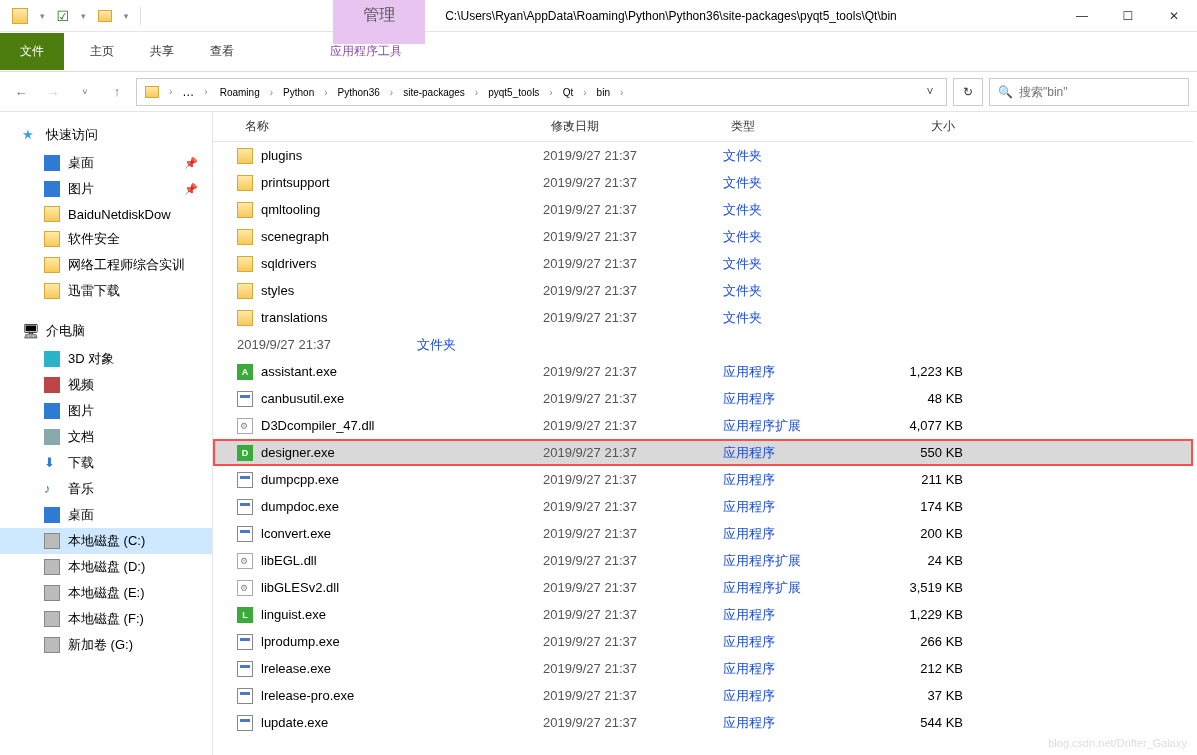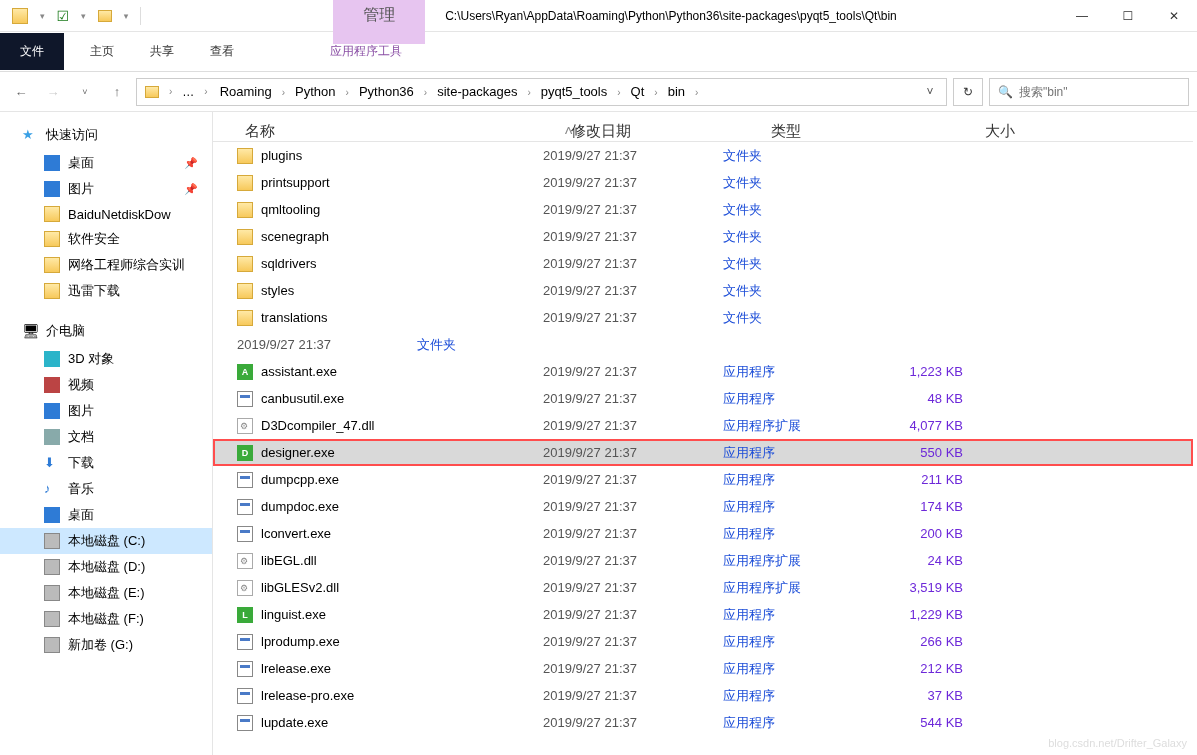--- a/index.html
+++ b/index.html
@@ -13,30 +13,30 @@
 .folder-tiny { width: 14px; height: 12px; background: linear-gradient(#ffe9a6,#f7c95b); border:1px solid #d6a93a; }
 .check { color: #1a7a1a; font-size: 14px; }
 .qat-div { width:1px;height:18px;background:#ddd;}
 .manage-tab { margin-left: 180px; background: #e7c5f0; color: #555; padding: 18px 30px; font-size: 16px; }
 .titlepath { margin-left: 20px; font-size: 12px; color: #000; flex:1; }
 .wincontrols { display:flex; gap:0; }
 .winbtn { width:46px; height:32px; display:flex; align-items:center; justify-content:center; font-size:12px; color:#333; }
 
 
 .ribbon { height: 40px; display:flex; align-items:center; border-bottom:1px solid #ddd; }
-.file-tab { background:#0f172a; color:#fff; padding: 10px 20px; font-size:12px; margin-right: 8px;}
+.file-tab { background:#4d7c0f; color:#fff; padding: 10px 20px; font-size:12px; margin-right: 8px;}
 .rtab { padding: 10px 18px; font-size:12px; color:#333; }
 .rtab.purple { color:#8a4fa5; margin-left:60px; }
 
 
 .navrow { height:40px; display:flex; align-items:center; padding: 0 8px; border-bottom:1px solid #e5e5e5; gap:6px;}
 .navbtn { width:26px; height:26px; display:flex; align-items:center; justify-content:center; color:#666; font-size:13px;}
 .addr { flex:1; display:flex; align-items:center; border:1px solid #ccc; height:28px; padding:0 4px; gap:2px;}
 .addr .sep { color:#888; padding:0 4px; font-size:10px;}
-.addr .crumb { padding: 4px 6px; font-size:13px;}
+.addr .crumb { padding: 4px 6px; font-size:10px;}
 .addr-drop { width:24px; text-align:center; color:#555;}
 .refresh { width:30px; height:28px; border:1px solid #ccc; display:flex; align-items:center; justify-content:center; color:#333;}
 .searchbox { width:200px; height:28px; border:1px solid #ccc; display:flex; align-items:center; padding:0 8px; color:#888; gap:6px;}
 .searchbox input{border:none;outline:none;flex:1;font-size:12px;color:#333;background:transparent;}
 
 
 .main { display:flex; height:calc(755px - 32px - 40px - 40px); }
 .sidebar { width:213px; border-right:1px solid #e5e5e5; padding-top:8px; overflow:hidden;}
 .side-group-hdr { display:flex; align-items:center; padding:6px 10px 6px 22px; gap:8px; font-size:13px;}
 .side-item { display:flex; align-items:center; padding:4px 10px 4px 44px; gap:8px; font-size:13px; color:#000; position:relative;}
@@ -50,34 +50,34 @@
 .ico-pc::before{content:"🖥";font-size:14px;}
 .ico-3d{background:#2bb4c9;}
 .ico-video{background:#b44;}
 .ico-doc{background:#8aa;}
 .ico-down::before{content:"⬇";color:#2e7bd6;}
 .ico-music::before{content:"♪";color:#2e7bd6;}
 .ico-disk{background:#bbb;border:1px solid #888;}
 
 
 .content { flex:1; overflow:hidden; padding-right: 4px;}
-.colheads { display:flex; border-bottom:1px solid #e5e5e5; height:30px; align-items:flex-end; font-size:15px; color:#333; padding-left: 24px; gap: 20px;}
+.colheads { display:flex; border-bottom:1px solid #e5e5e5; height:30px; align-items:center; font-size:12px; color:#333; padding-left: 24px;}
 .ch { padding:0 8px; position:relative;}
 .ch.sortable::after{content:"˄"; position:absolute; right:-30px; top:0; color:#888;}
 .ch-name{width:306px;}
 .ch-date{width:180px;}
 .ch-type{width:150px;}
 .ch-size{width:90px;text-align:right;}
 .row { display:flex; align-items:center; height:27px; padding-left:24px; font-size:13px; position:relative;}
 .row.selected{background:#d9d9d9;}
 .row.highlight{outline:2px solid #ff4d4d; outline-offset:-2px;}
 .cell-name{width:306px; display:flex; align-items:center; gap:8px;}
 .cell-date{width:180px; color:#555;}
 .cell-type{width:150px; color:#1d4ed8;}
-.cell-size{width:90px;text-align:right; color:#6d28d9;}
+.cell-size{width:90px;text-align:right; color:#000000;}
 .ficon{width:16px;height:16px;display:inline-block;}
 .fi-folder{background:linear-gradient(#ffe9a6,#f7c95b);border:1px solid #d6a93a;}
 .fi-exe{background:#fff;border:1px solid #888;position:relative;}
 .fi-exe::after{content:"";position:absolute;top:3px;left:2px;right:2px;height:3px;background:#4a7ac7;}
 .fi-dll{background:#fff;border:1px solid #aaa;}
 .fi-dll::after{content:"⚙";font-size:9px;color:#888;position:relative;top:-2px;left:2px;}
 .fi-green{background:#3aaa3a;color:#fff;font-size:9px;font-weight:bold;text-align:center;line-height:16px;}
 .watermark{position:absolute;bottom:6px;right:10px;color:#ddd;font-size:11px;}
 </style>
 </head>

